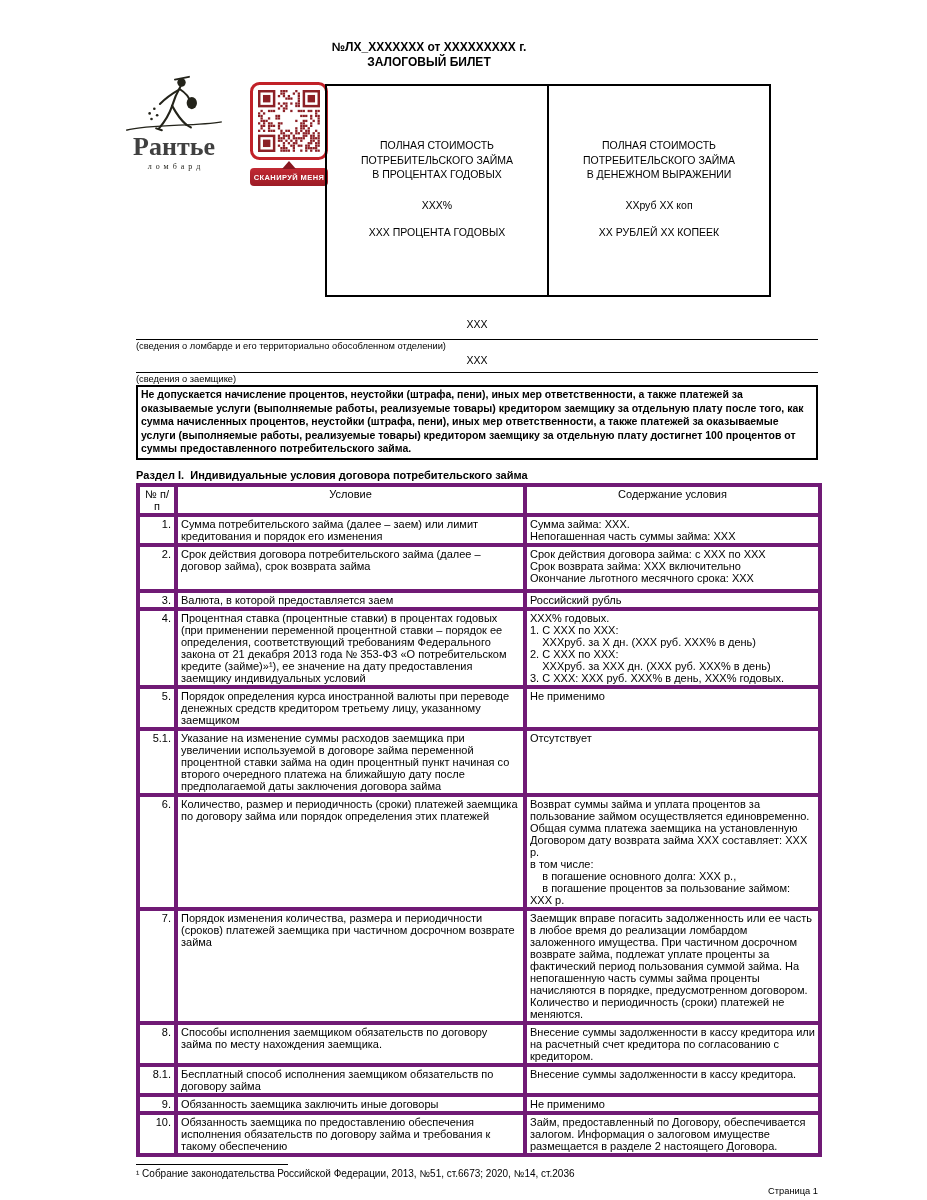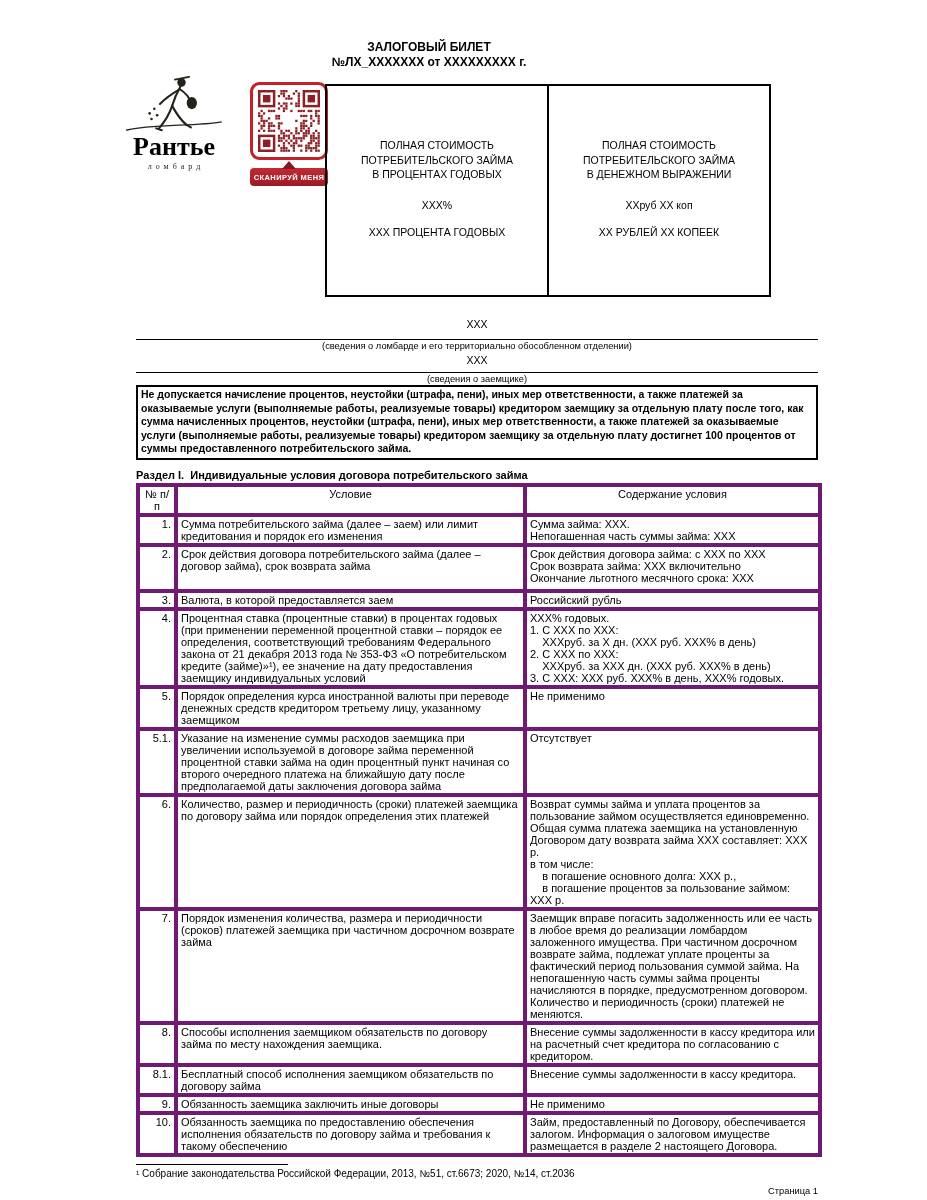--- a/index.html
+++ b/index.html
@@ -3,64 +3,64 @@
 <meta charset="utf-8">
 <style>
   html,body{margin:0;padding:0;background:#fff;}
   .page{position:relative;width:927px;height:1200px;background:#fff;color:#000;
         font-family:"Liberation Sans", sans-serif;overflow:hidden;}
   .doc-title{position:absolute;left:88px;top:40px;width:682px;text-align:center;
              font-size:12px;font-weight:bold;line-height:15px;}
   
   .brand{position:absolute;left:116px;top:74px;width:116px;text-align:center;}
   .brand-name{font-family:"Liberation Serif", serif;font-weight:bold;font-size:26px;
-              line-height:26px;color:#000000;margin-top:-4px;}
+              line-height:26px;color:#404040;margin-top:-4px;}
   .brand-sub{font-family:"Liberation Serif", serif;font-size:8px;letter-spacing:4px;
              color:#21211a;margin-top:2px;padding-left:4px;}
   
   .qr-wrap{position:absolute;left:250px;top:82px;width:78px;text-align:center;}
   .qr-tri{width:0;height:0;border-left:7px solid transparent;border-right:7px solid transparent;
           border-bottom:8px solid #87161f;margin:-3px auto 0 auto;position:relative;z-index:2;}
   .scan-pill{background:linear-gradient(180deg,#c22a34,#9c1b25);border-radius:4px;color:#fff;
              font-size:7.5px;font-weight:bold;letter-spacing:.4px;padding:5px 0 4px 0;margin-top:-1px;}
   
   .boxes{position:absolute;left:325px;top:84px;width:446px;height:213px;display:flex;
          border:2.5px solid #000;box-sizing:border-box;justify-content:flex-end;}
   .cost-box{flex:1;box-sizing:border-box;text-align:center;padding-top:52px;}
   .cost-box.first{border-right:2.5px solid #000;}
   .cost-head{font-size:10.5px;line-height:14.5px;white-space:pre-wrap;}
   .cost-value{font-size:10.5px;margin-top:17px;}
   .cost-words{font-size:10.5px;margin-top:15px;}
   
   .flow{position:absolute;left:88px;top:310px;width:682px;margin-left:48px;}
   .center-val{text-align:center;font-size:10.5px;}
   .sep{border-bottom:1.2px solid #000;height:0;}
-  .caption{text-align:center;font-size:9.3px;padding-top:1px;}
+  .caption{text-align:left;font-size:9.3px;padding-top:1px;}
   .notice{border:2px solid #000;margin-top:1px;padding:1px 3px 2px 3px;font-weight:bold;
           font-size:10.5px;line-height:13.6px;}
   .section-title{margin-top:9px;font-weight:bold;font-size:11px;white-space:pre-wrap;}
   table.cond{border-collapse:collapse;width:682px;margin-top:2px;table-layout:fixed;}
   table.cond th, table.cond td{border:4px solid #701a75;padding:1px 3px;vertical-align:top;
           font-size:11px;line-height:12px;font-weight:normal;}
   table.cond th{text-align:center;}
   col.c-num{width:38px;} col.c-cond{width:349px;} col.c-cont{width:295px;}
   td.num{text-align:right;padding-right:2px;}
   td.pre{white-space:pre-wrap;}
   .footnote-rule{margin-top:7px;width:152px;border-top:1.2px solid #000;height:0;}
   .footnote{font-size:10px;margin-top:3px;}
   .page-label{text-align:right;font-size:9.3px;margin-top:7px;}
 </style>
 </head>
 <body>
 
 <div class="page">
 
   <div class="doc-title">
+    <div>№ЛХ_XXXXXXX от XXXXXXXXX г.</div>
     <div>ЗАЛОГОВЫЙ БИЛЕТ</div>
-    <div>№ЛХ_XXXXXXX от XXXXXXXXX г.</div>
   </div>
 
   <div class="brand">
     <span>
       <svg viewBox="0 0 110 64" width="104" height="60">
         <g fill="none" stroke="#23231a" stroke-width="2.2" stroke-linecap="round">
           <path d="M56,6 l15,-3" stroke-width="2"></path>
           <path d="M62,13 C58,20 55,27 53,34"></path>
           <path d="M60,17 C53,21 46,26 40,32"></path>
           <path d="M61,16 C67,20 71,24 72,29"></path>

